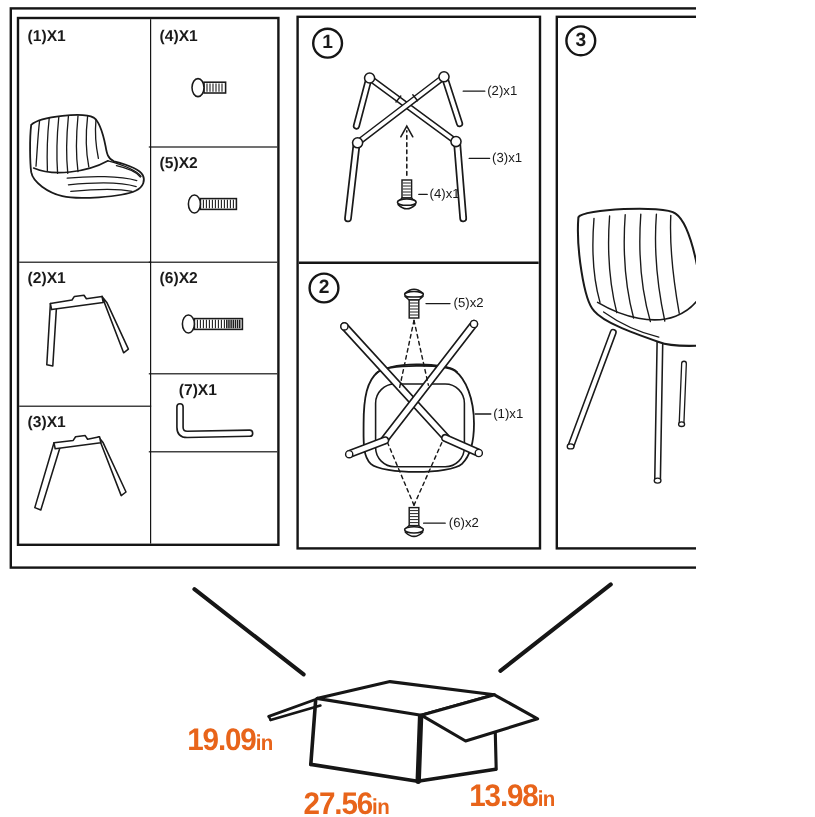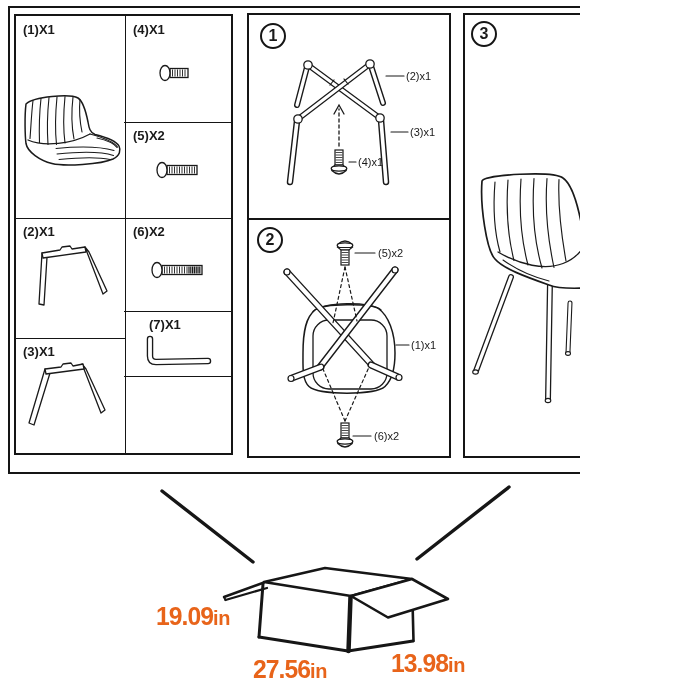--- a/index.html
+++ b/index.html
@@ -11,21 +11,21 @@
   .outer{position:absolute;left:8px;top:6px;width:663px;height:468px;border:2.5px solid #151515;}
   .vline{position:absolute;width:1.4px;background:#151515;}
   .hline{position:absolute;height:1.4px;background:#151515;}
   .part-label{position:absolute;font-size:13px;font-weight:bold;letter-spacing:0;}
   .callout{position:absolute;font-size:11px;font-weight:400;white-space:nowrap;}
   .step-circle{position:absolute;width:26px;height:26px;border:2px solid #151515;border-radius:50%;
                display:flex;align-items:center;justify-content:center;
                font-size:16px;font-weight:bold;background:#fff;}
   .dim{position:absolute;font-weight:bold;font-size:26px;letter-spacing:-1px;
        transform:scaleX(0.95);transform-origin:left;white-space:nowrap;}
-  .dim .unit{font-size:21px;letter-spacing:-0.5px;}
+  .dim .unit{font-size:18px;letter-spacing:-0.5px;}
   svg{display:block;}
 </style>
 </head>
 <body>
 
 <div id="canvas">
 
   <div class="outer"></div>
 
   <div class="panel" style="left:14px;top:14px;width:219px;height:441px;">

